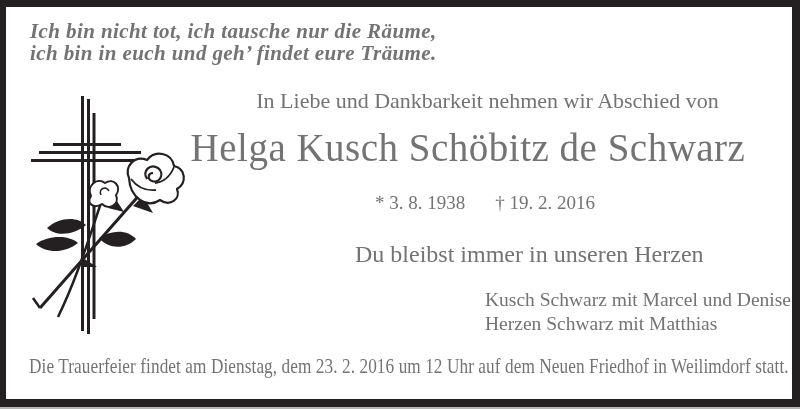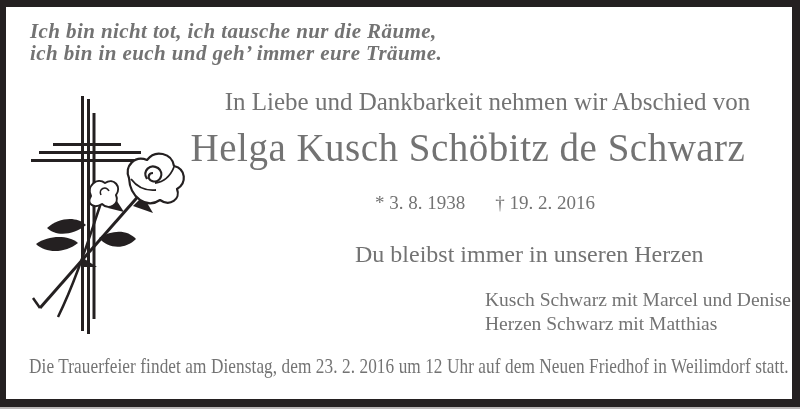--- a/index.html
+++ b/index.html
@@ -38,21 +38,21 @@
   .cross-art {
     position: absolute;
     left: 25px; top: 86px;
     width: 180px; height: 264px;
   }
   .intro {
     position: absolute;
     left: 200px; top: 88px;
     width: 575px;
     text-align: center;
-    font-size: 25px;
+    font-size: 22px;
     white-space: nowrap;
   }
   .name {
     position: absolute;
     left: 163px; top: 128px;
     width: 610px;
     margin: 0;
     text-align: center;
     font-size: 39px;
     font-weight: normal;
@@ -97,21 +97,21 @@
 </style>
 </head>
 <body>
 
 <div class="canvas">
 
   <div class="frame"></div>
 
   <div class="epitaph">
     <div>Ich bin nicht tot, ich tausche nur die Räume,</div>
-    <div>ich bin in euch und geh’ immer eure Träume.</div>
+    <div>ich bin in euch und geh’ findet eure Träume.</div>
   </div>
 
   <div class="cross-art">
     <svg width="180" height="264" viewBox="0 0 180 264" xmlns="http://www.w3.org/2000/svg" aria-hidden="true">
       <g stroke="#242021" fill="none">
 
         <line x1="57.5" y1="10" x2="57.5" y2="245" stroke-width="3"></line>
         <line x1="63.5" y1="13" x2="63.5" y2="248" stroke-width="3"></line>
         <line x1="69" y1="27" x2="69" y2="233" stroke-width="3"></line>
 

